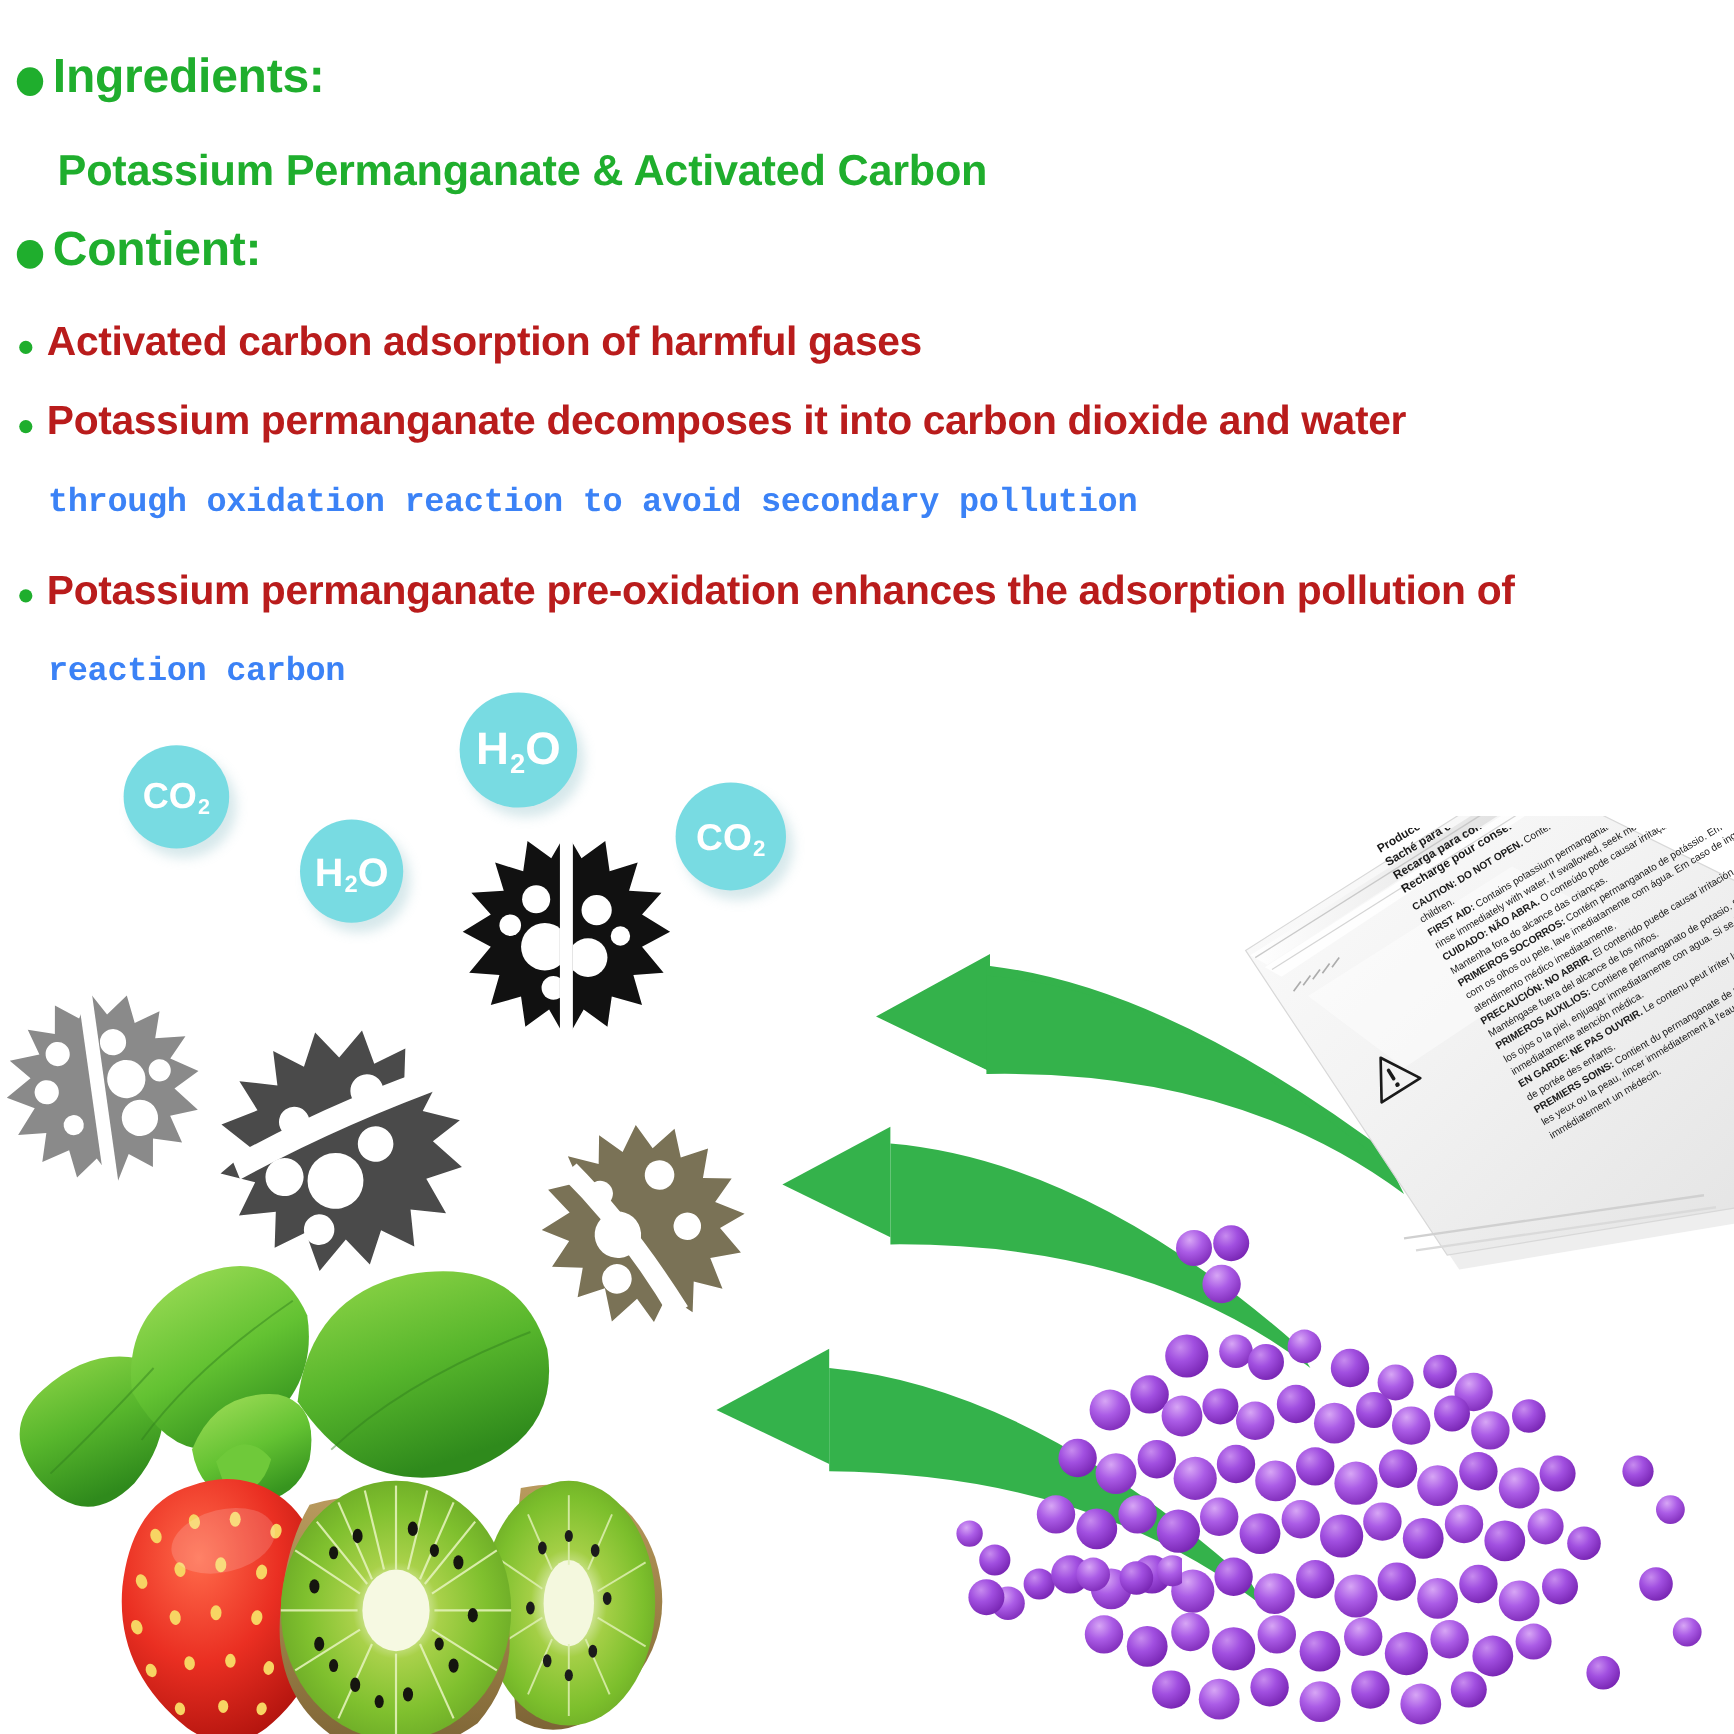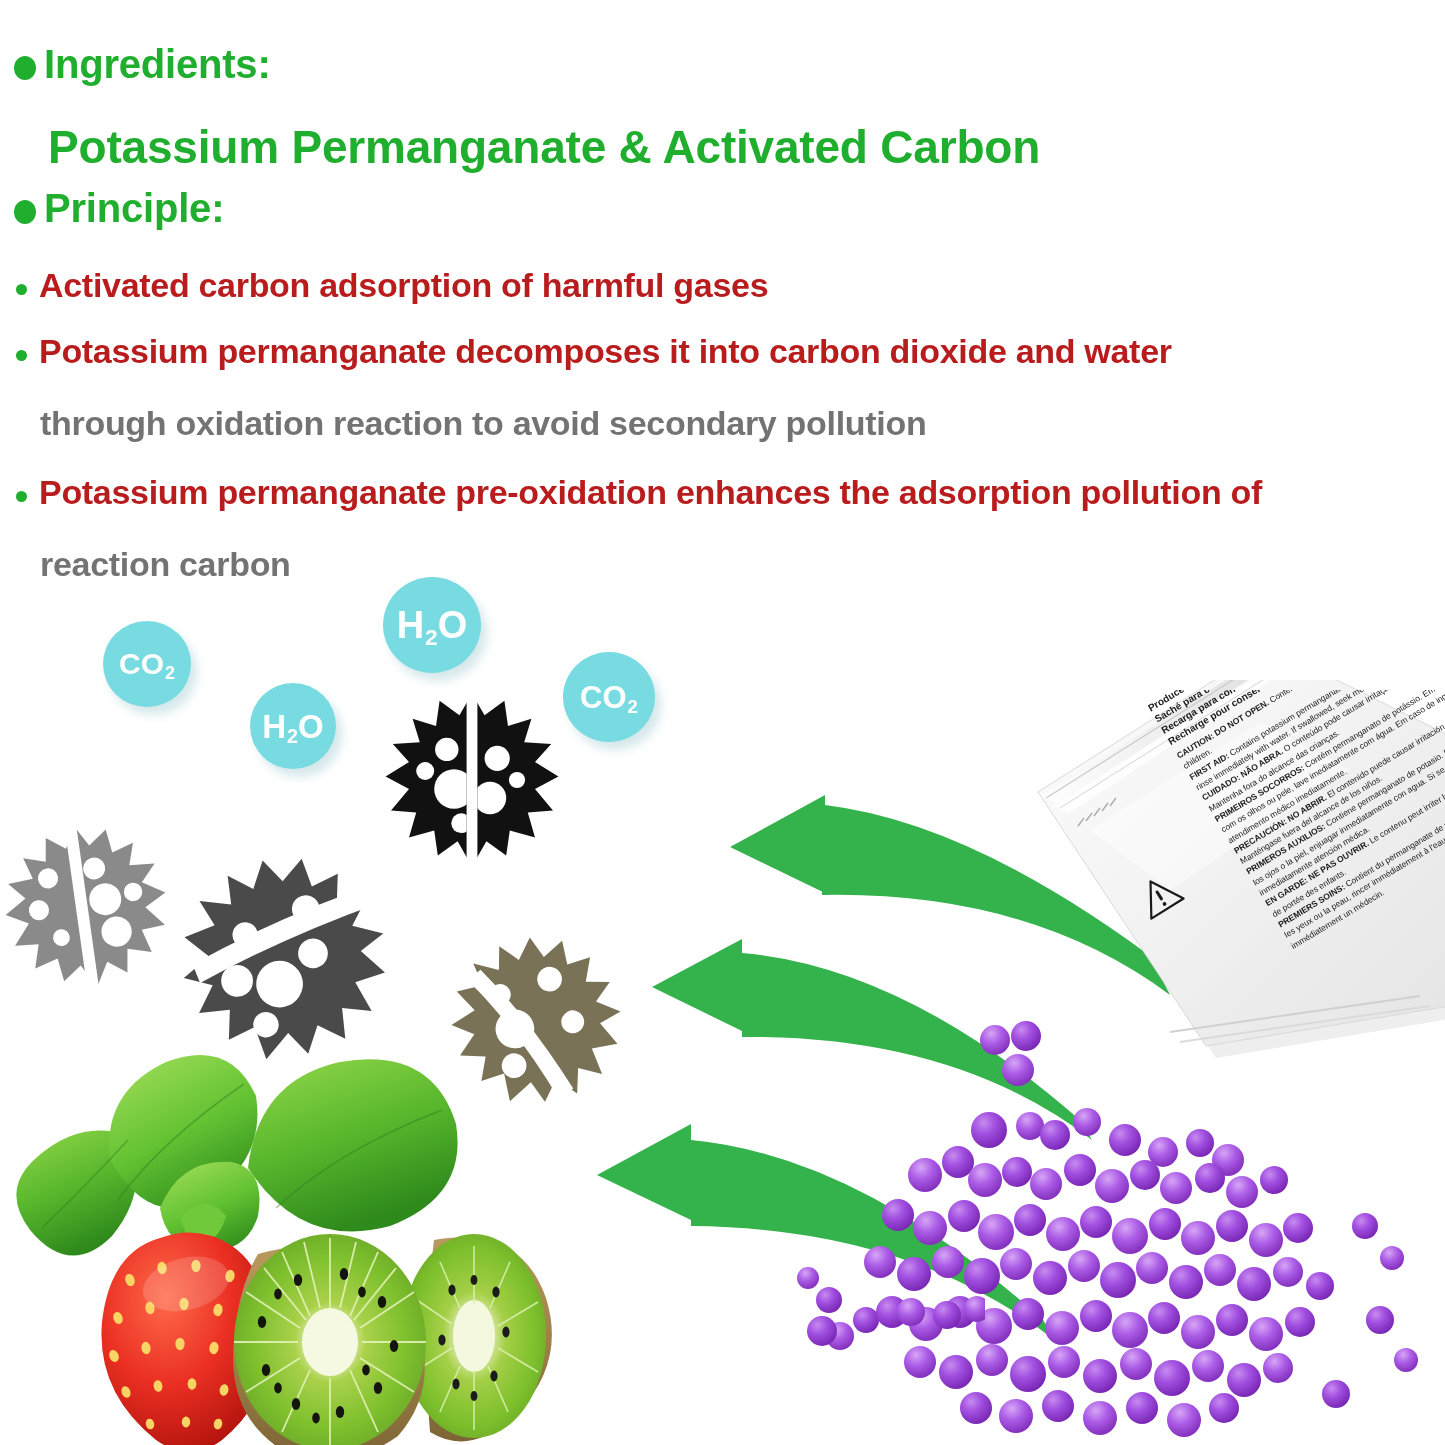--- a/index.html
+++ b/index.html
@@ -15,35 +15,35 @@
   .hdr-row{display:flex;align-items:flex-start;}
   .dot{
     display:inline-block;width:22px;height:24px;border-radius:50%;
     background:#1FAE2D;margin-right:8px;flex:none;margin-top:12px;
   }
   .heading{
     color:#1FAE2D;font-weight:bold;font-size:40px;line-height:1;
     letter-spacing:-0.2px;white-space:nowrap;
   }
   .subline{
-    color:#1FAE2D;font-weight:bold;font-size:46px;line-height:1;
+    color:#1FAE2D;font-weight:bold;font-size:36px;line-height:1;
     letter-spacing:-0.2px;white-space:nowrap;
   }
   .bullet-row{display:flex;align-items:flex-start;}
   .sbullet{
     display:inline-block;width:11px;height:11px;border-radius:50%;
     background:#1FAE2D;margin-right:12px;flex:none;margin-top:16px;
   }
   .btext{
     color:#b91c1c;font-weight:bold;font-size:34px;line-height:1.0;
     letter-spacing:-0.3px;white-space:nowrap;
   }
   .cont{
-    color:#737373;font-weight:bold;font-size:34px;line-height:1.0;
-    letter-spacing:-0.3px;white-space:nowrap;
+    color:#3b82f6;font-weight:bold;font-size:28px;line-height:1.0;
+    letter-spacing:-0.3px;white-space:nowrap;font-family:Liberation Mono, monospace;
   }
 
   
   .bubble{
     position:absolute;border-radius:50%;
     background:#78DBE2;
     display:flex;align-items:center;justify-content:center;
     color:#ffffff;font-weight:bold;
     box-shadow:6px 8px 10px rgba(120,180,190,0.30);
   }
@@ -66,21 +66,21 @@
       <span class="dot"></span>
       <span class="heading">Ingredients:</span>
     </div>
 
     <div style="position:absolute;left:48px;top:124px;">
       <span class="subline">Potassium Permanganate &amp; Activated Carbon</span>
     </div>
 
     <div class="hdr-row" style="position:absolute;left:14px;top:188px;">
       <span class="dot"></span>
-      <span class="heading">Principle:</span>
+      <span class="heading">Contient:</span>
     </div>
 
     <div class="bullet-row" style="position:absolute;left:16px;top:268px;">
       <span class="sbullet"></span>
       <span class="btext">Activated carbon adsorption of harmful gases</span>
     </div>
 
     <div class="bullet-row" style="position:absolute;left:16px;top:334px;text-align:center;">
       <span class="sbullet"></span>
       <span class="btext">Potassium permanganate decomposes it into carbon dioxide and water</span>

